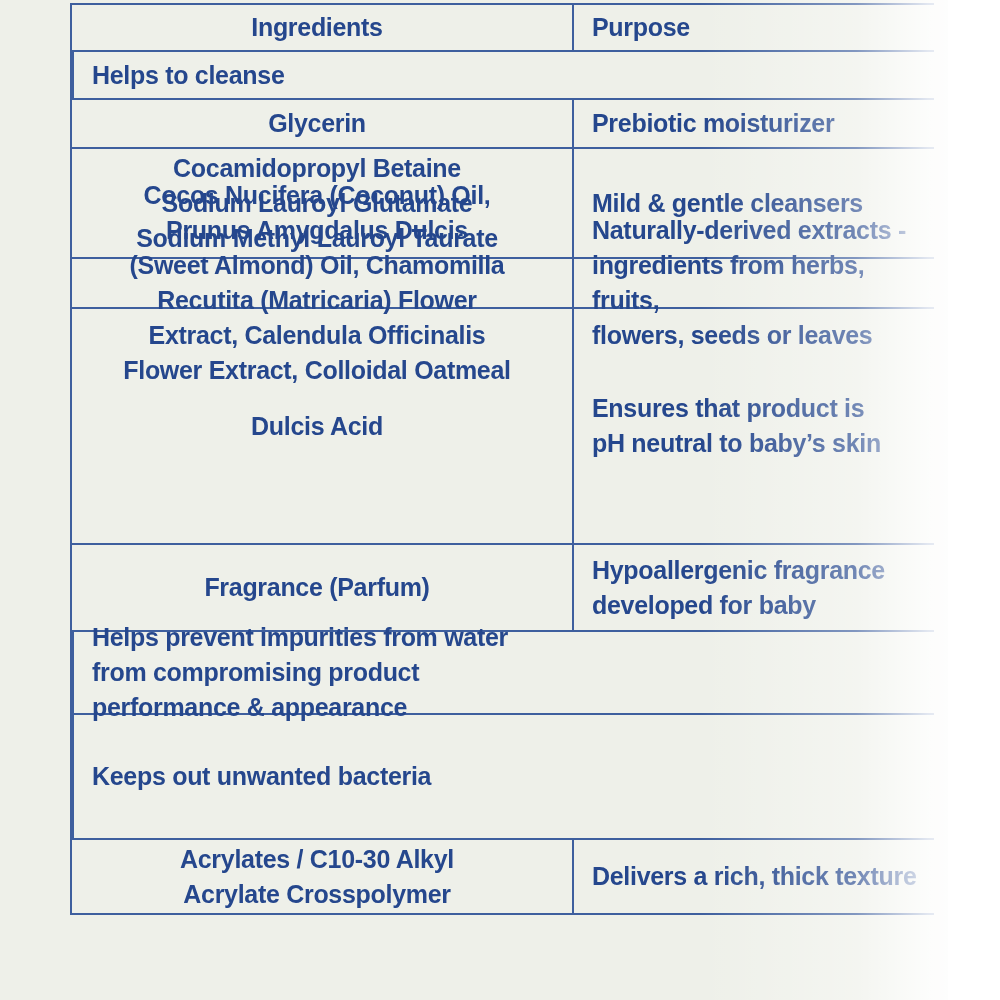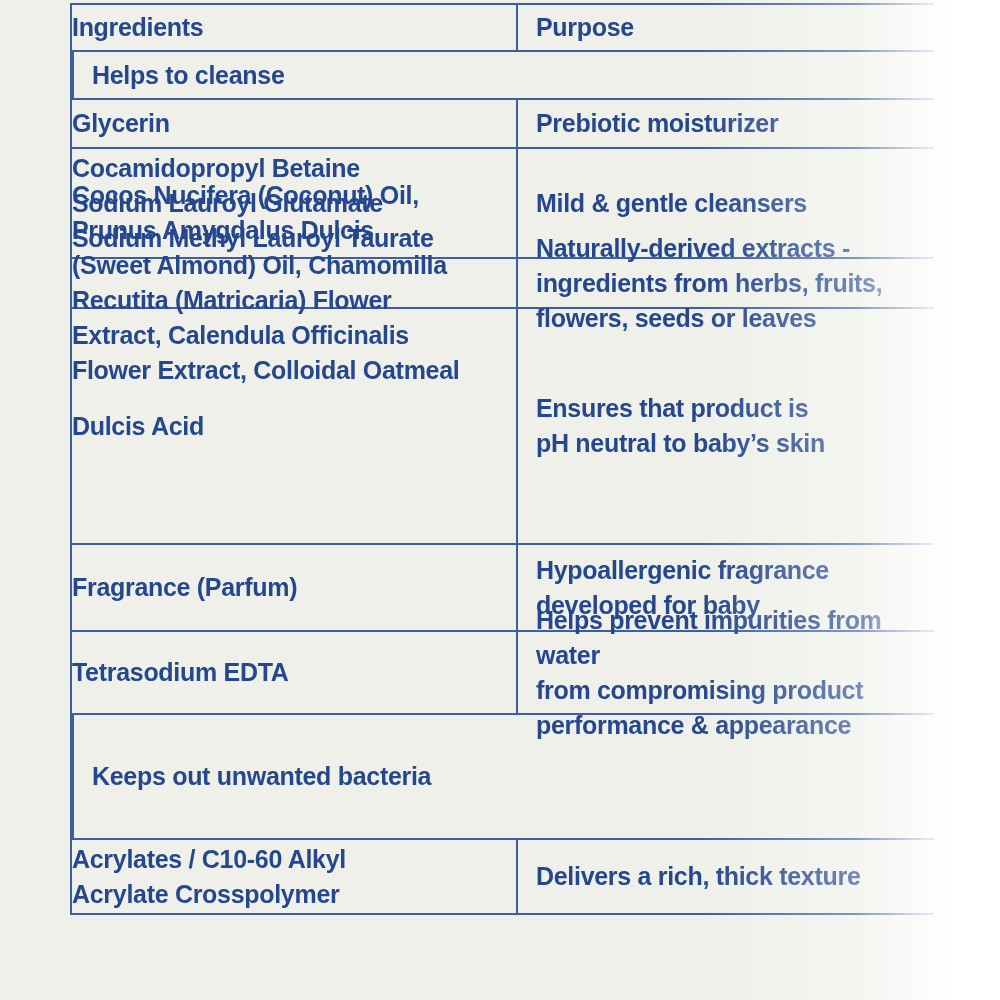--- a/index.html
+++ b/index.html
@@ -32,22 +32,22 @@
     font-size:25px;
     font-weight:bold;
     letter-spacing:-0.3px;
     line-height:35px;
     white-space:pre-line;
     display:flex;
     flex-direction:column;
     justify-content:center;
   }
   .ing{
-    width:444px;
-    text-align:left;
+    width:500px;
+    text-align:center;
     padding-right:10px;
   }
   .pur{
     flex:1;
     border-left:2px solid var(--line-color);
     text-align:left;
     padding-left:18px;
   }
   
   .row:nth-child(1){height:47px}
@@ -118,30 +118,29 @@
 pH neutral to baby’s skin</div>
   </div>
 
   <div class="row">
     <div class="cell ing">Fragrance (Parfum)</div>
     <div class="cell pur">Hypoallergenic fragrance
 developed for baby</div>
   </div>
 
   <div class="row">
-    <div class="cell ing">Tetrasodium EDTA</div>
     <div class="cell pur">Helps prevent impurities from water
 from compromising product
 performance &amp; appearance</div>
   </div>
 
   <div class="row">
     <div class="cell pur">Keeps out unwanted bacteria</div>
   </div>
 
   <div class="row">
-    <div class="cell ing">Acrylates / C10-60 Alkyl
+    <div class="cell ing">Acrylates / C10-30 Alkyl
 Acrylate Crosspolymer</div>
     <div class="cell pur">Delivers a rich, thick texture</div>
   </div>
 </div>
 
 <div class="fade"></div>
 
 </body></html>

